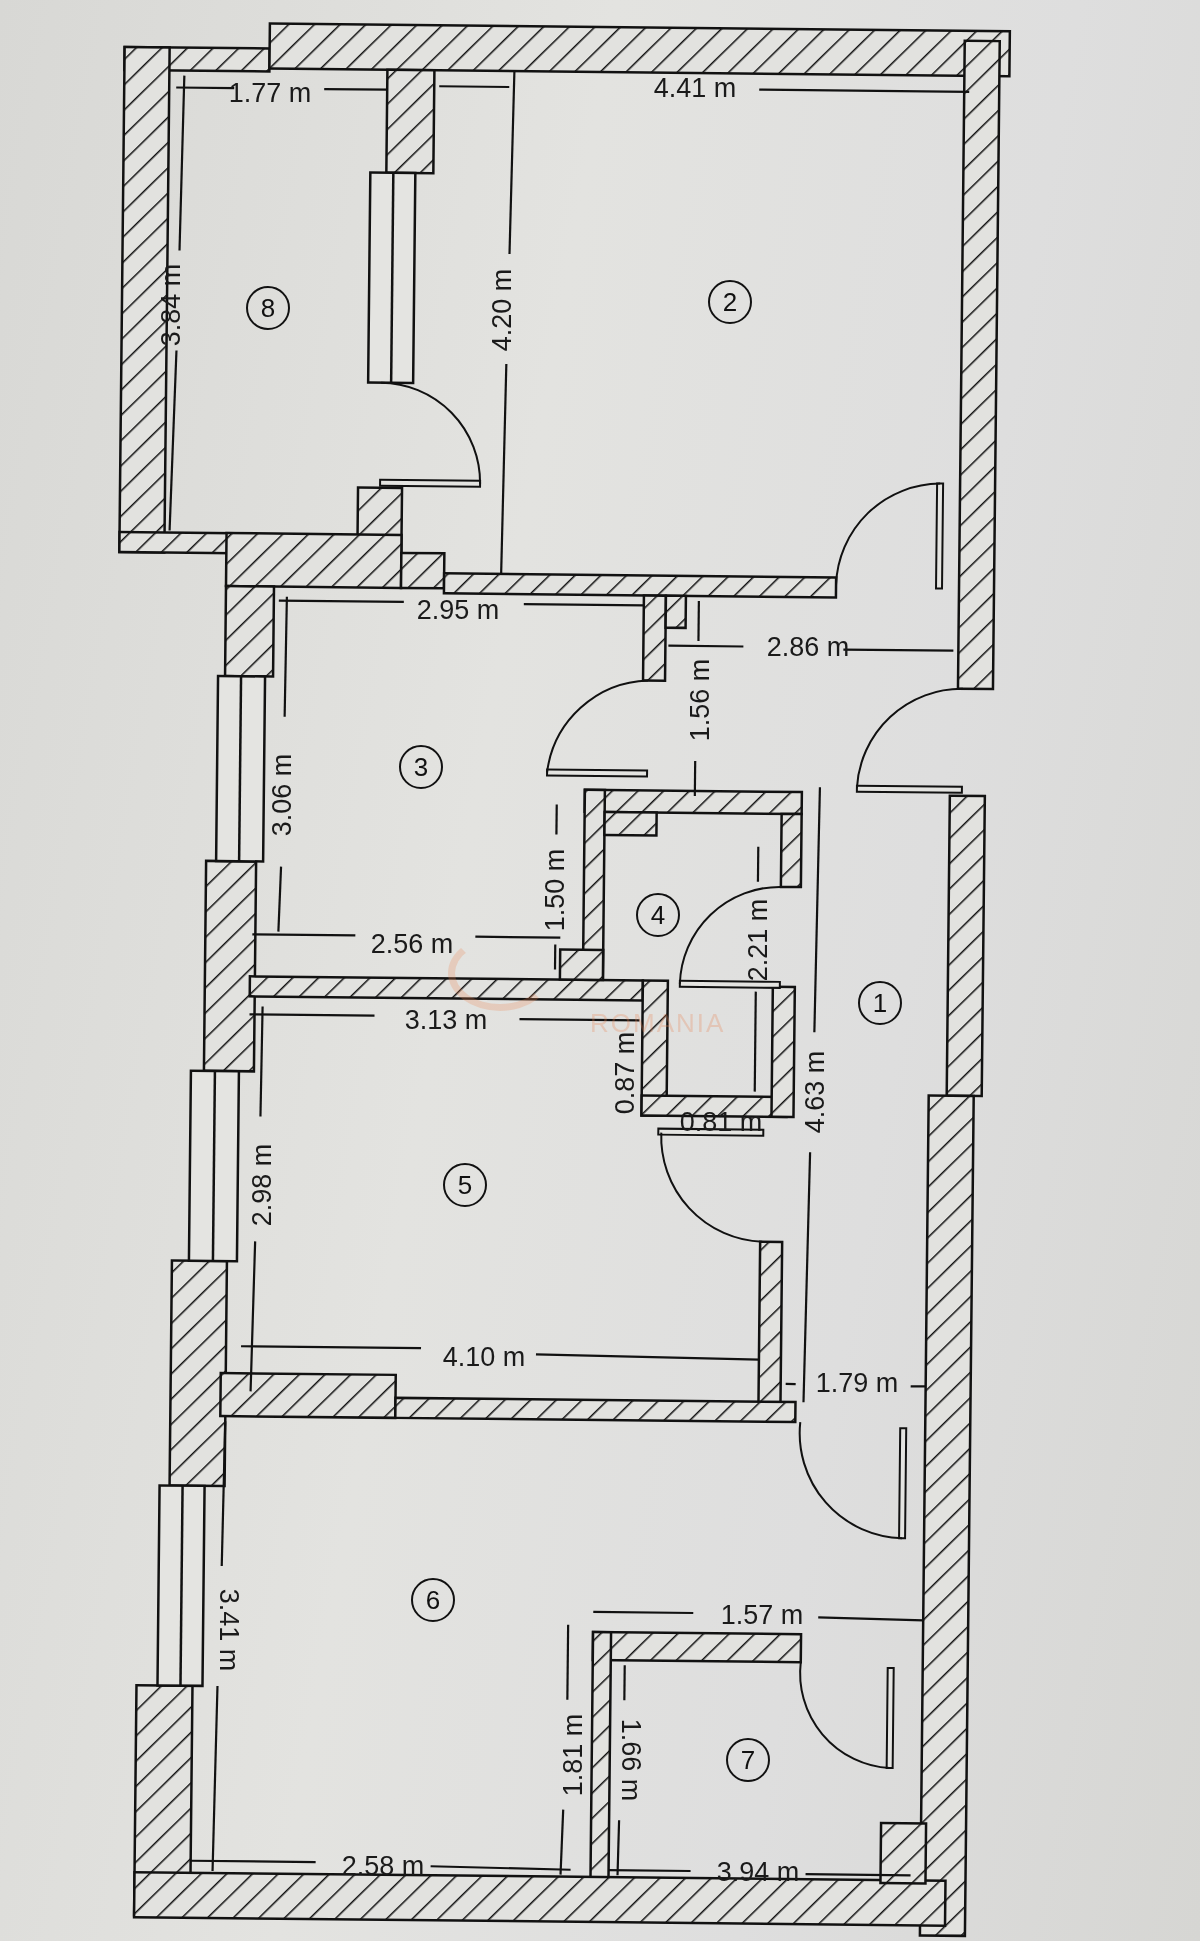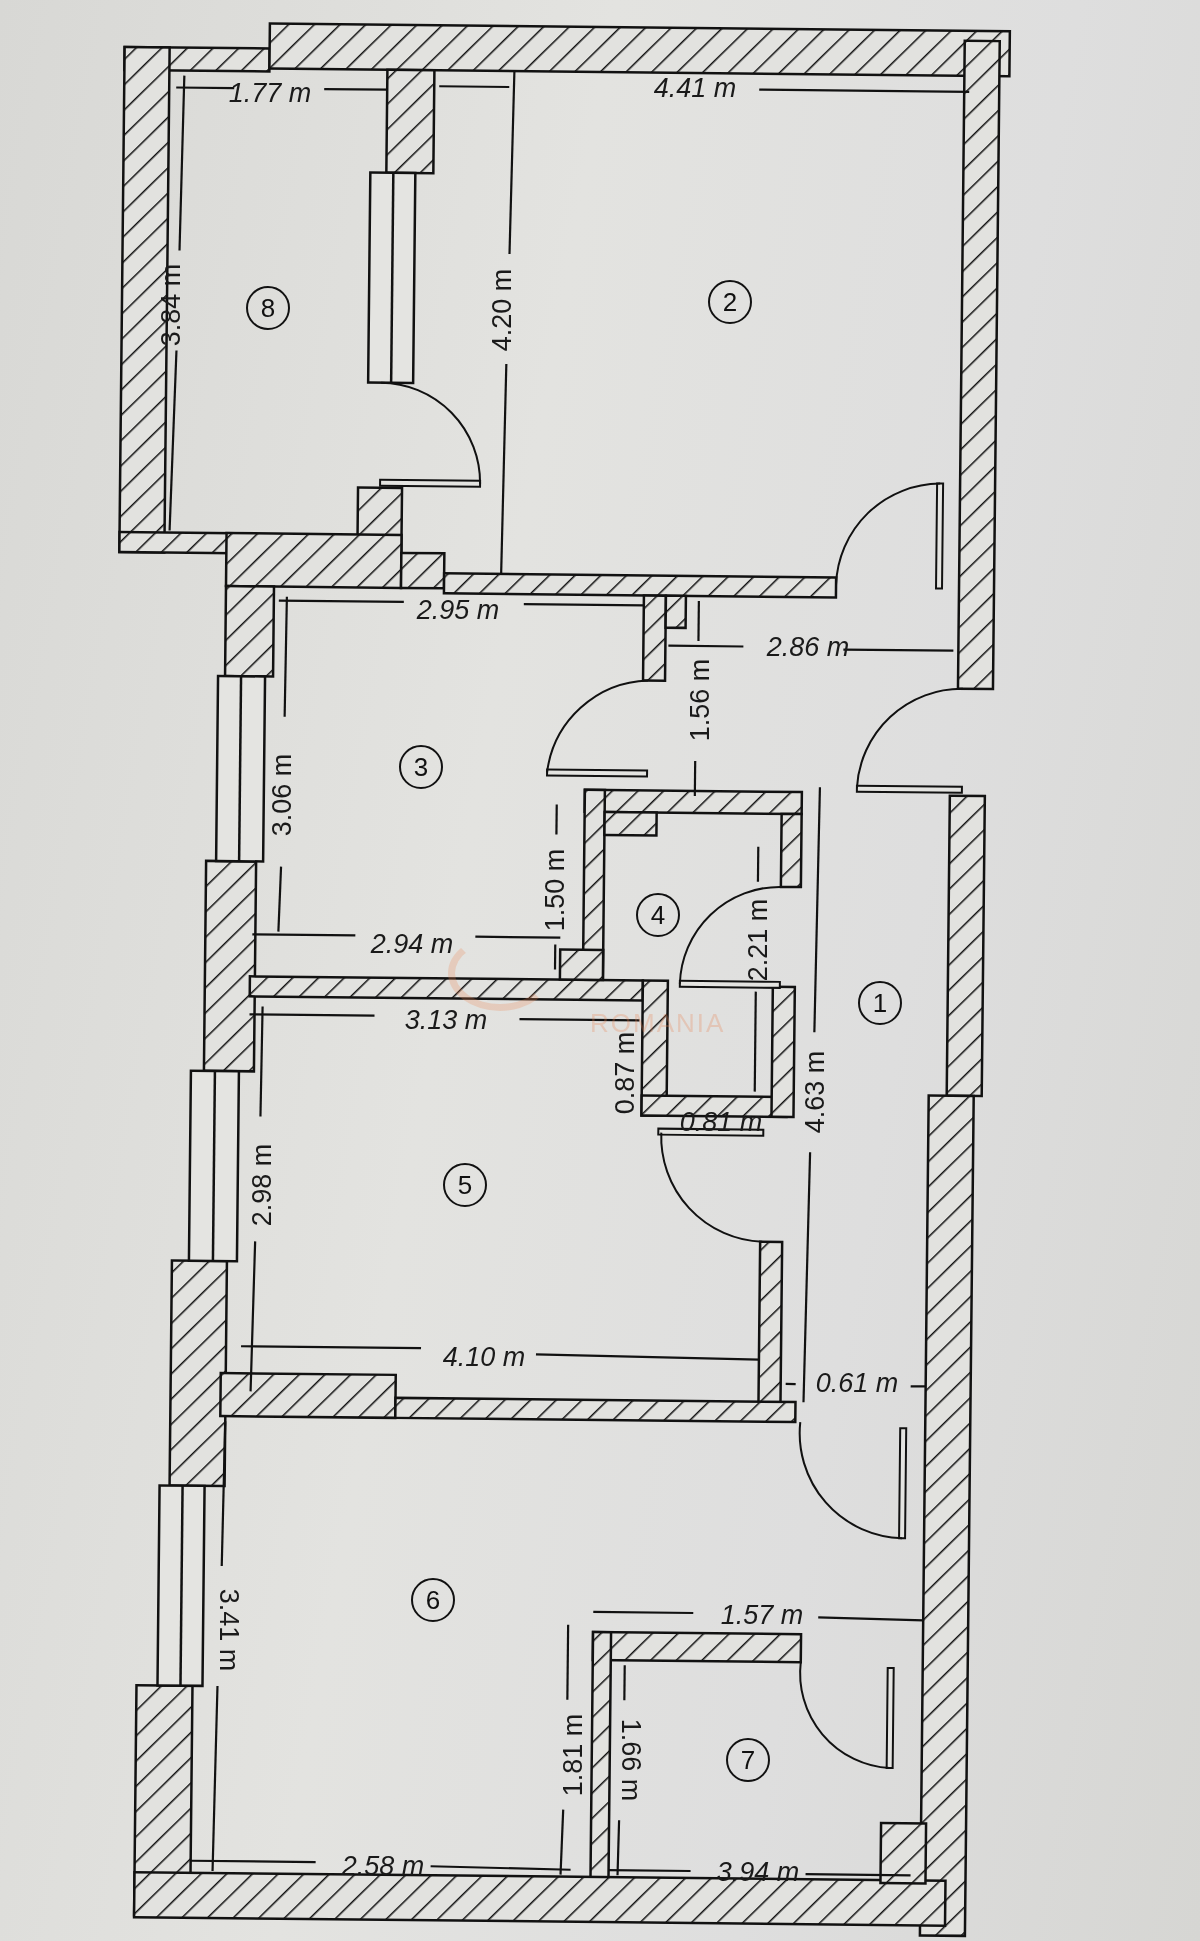--- a/index.html
+++ b/index.html
@@ -4,21 +4,21 @@
 <style>
   html,body{margin:0;padding:0;}
   body{width:1200px;height:1941px;background:#dcdcd9;overflow:hidden;position:relative;
        font-family:"Liberation Sans","DejaVu Sans",sans-serif;}
   .paper{position:absolute;left:0;top:0;width:1200px;height:1941px;
          background:linear-gradient(100deg,#d8d8d5 0%,#e3e3e0 40%,#dedede 70%,#d6d6d3 100%);}
   svg.plan{position:absolute;left:0;top:0;}
   .dim{position:absolute;font-size:27px;color:#1a1a1a;white-space:nowrap;background:transparent;line-height:1;}
   .dim.v{transform-origin:center center;transform:translate(-50%,-50%) rotate(-90deg);}
   .dim.v2{transform-origin:center center;transform:translate(-50%,-50%) rotate(90deg);}
-  .dim.h{transform:translate(-50%,-50%);font-style:italic;}
+  .dim.h{transform:translate(-50%,-50%);}
   .roomnum{position:absolute;width:40px;height:40px;border:2px solid #111;border-radius:50%;
            display:flex;align-items:center;justify-content:center;font-size:26px;color:#111;
            transform:translate(-50%,-50%);}
   .wm{position:absolute;left:590px;top:1008px;font-size:26px;letter-spacing:2px;color:rgba(235,130,80,0.28);}
   .wm-logo{position:absolute;left:448px;top:935px;width:90px;height:62px;border:7px solid rgba(235,130,80,0.25);
            border-radius:50%;border-top-color:transparent;border-right-color:transparent;}
 </style>
 </head>
 <body>
 
@@ -187,27 +187,27 @@
 
 <div class="dim h" style="left:270px;top:93px">1.77 m</div>
 <div class="dim h" style="left:695px;top:88px">4.41 m</div>
 <div class="dim v" style="left:171px;top:305px">3.84 m</div>
 <div class="dim v" style="left:502px;top:310px">4.20 m</div>
 <div class="dim h" style="left:458px;top:610px">2.95 m</div>
 <div class="dim h" style="left:808px;top:647px">2.86 m</div>
 <div class="dim v" style="left:700px;top:700px">1.56 m</div>
 <div class="dim v" style="left:282px;top:795px">3.06 m</div>
 <div class="dim v" style="left:555px;top:890px">1.50 m</div>
-<div class="dim h" style="left:412px;top:944px">2.94 m</div>
+<div class="dim h" style="left:412px;top:944px">2.56 m</div>
 <div class="dim v" style="left:758px;top:940px">2.21 m</div>
 <div class="dim h" style="left:446px;top:1020px">3.13 m</div>
 <div class="dim v" style="left:625px;top:1073px">0.87 m</div>
 <div class="dim h" style="left:721px;top:1122px">0.81 m</div>
 <div class="dim v" style="left:815px;top:1092px">4.63 m</div>
 <div class="dim v" style="left:262px;top:1185px">2.98 m</div>
 <div class="dim h" style="left:484px;top:1357px">4.10 m</div>
-<div class="dim h" style="left:857px;top:1383px">0.61 m</div>
+<div class="dim h" style="left:857px;top:1383px">1.79 m</div>
 <div class="dim v2" style="left:228px;top:1630px">3.41 m</div>
 <div class="dim h" style="left:762px;top:1615px">1.57 m</div>
 <div class="dim v" style="left:573px;top:1755px">1.81 m</div>
 <div class="dim v2" style="left:630px;top:1760px">1.66 m</div>
 <div class="dim h" style="left:383px;top:1866px">2.58 m</div>
 <div class="dim h" style="left:758px;top:1872px">3.94 m</div>
 
 </body></html>

